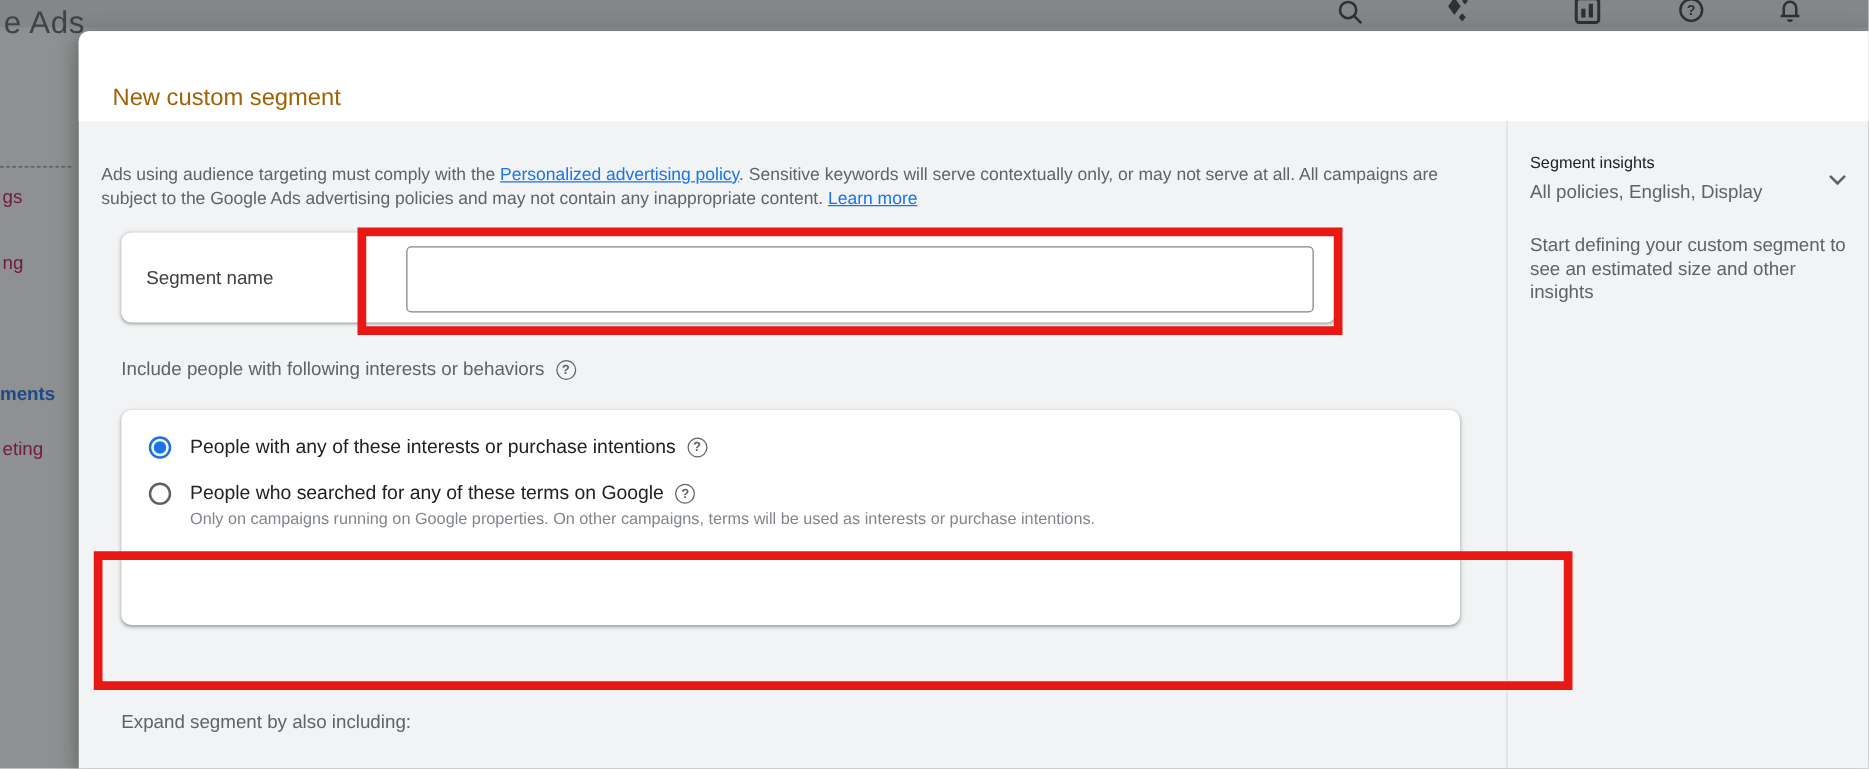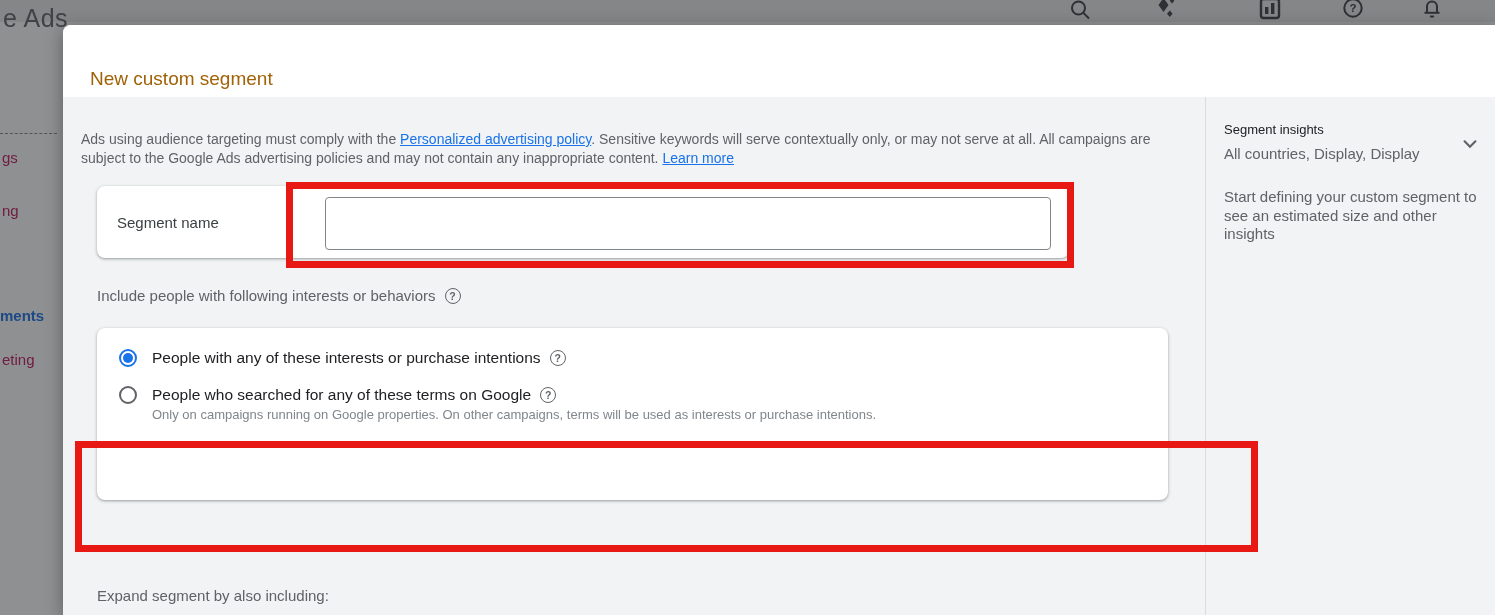--- a/index.html
+++ b/index.html
@@ -53,21 +53,21 @@
   .opt-2 { top:58px; }
   .radio { width:18px; height:18px; border-radius:50%; position:relative; flex:none; }
   .radio.sel { border:2px solid #1a73e8; }
   .radio.sel::after { content:""; position:absolute; left:2px; top:2px; width:10px; height:10px;
                       border-radius:50%; background:#1a73e8; }
   .radio.unsel { border:2px solid #5f6368; }
   .opt-label { font-size:15.5px; color:#202124; display:flex; align-items:center; gap:9px; }
   .opt-desc { position:absolute; left:55px; top:79px; font-size:13px; color:#80868b; white-space:nowrap; }
   .interests-input { left:19px; top:142px; width:935px; height:51px; }
 
-  .expand-label { position:absolute; left:34px; top:562px; font-size:15px; color:#5f6368; }
+  .expand-label { position:absolute; left:34px; top:544px; font-size:15px; color:#5f6368; }
 
   .vdivider { position:absolute; left:1142px; top:72px; bottom:0; width:1px; background:#dadce0; }
 
   .ins-title { position:absolute; left:1161px; top:97px; font-size:13px; color:#202124; }
   .ins-sub { position:absolute; left:1161px; top:120px; font-size:15px; color:#5f6368; }
   .ins-chevron { position:absolute; left:1394px; top:106px; width:26px; height:26px; cursor:pointer; }
   .ins-empty { position:absolute; left:1161px; top:163px; width:258px; font-size:15px; line-height:18.5px; color:#5f6368; }
 
   
   .ann { position:absolute; border:7px solid #e81815; z-index:20; pointer-events:none; }
@@ -159,21 +159,21 @@
           <span class="qicon"></span>
         </span>
       </div>
       <div class="opt-desc">Only on campaigns running on Google properties. On other campaigns, terms will be used as interests or purchase intentions.</div>
     </div>
 
     <div class="expand-label">Expand segment by also including:</div>
 
     <div class="vdivider"></div>
     <div class="ins-title">Segment insights</div>
-    <div class="ins-sub">All countries, Display, Display</div>
+    <div class="ins-sub">All policies, English, Display</div>
     <span class="ins-chevron">
       <svg width="26" height="26" viewBox="0 0 24 24">
         <path d="M7 9.5 l5 5 5 -5" fill="none" stroke="#5f6368" stroke-width="2" stroke-linecap="round"></path>
       </svg>
     </span>
     <div class="ins-empty">Start defining your custom segment to see an estimated size and other insights</div>
   </div>
 
   <div class="ann ann-1"></div>
   <div class="ann ann-2"></div>

